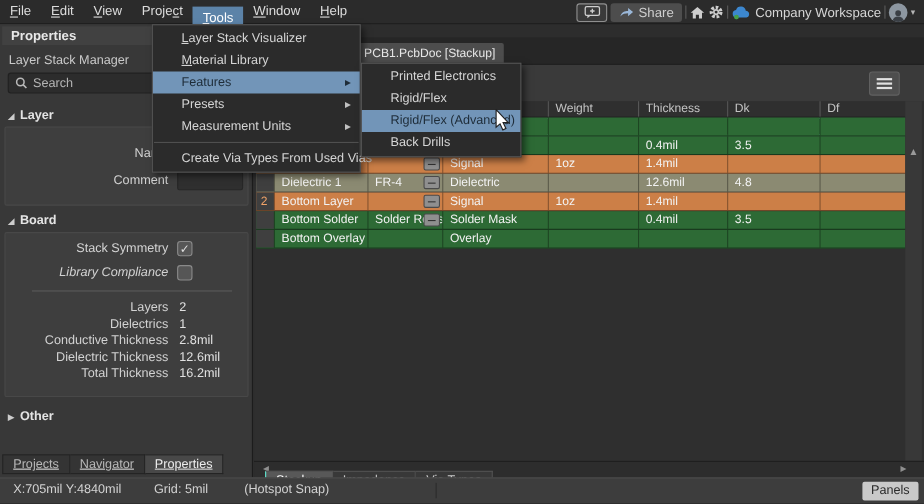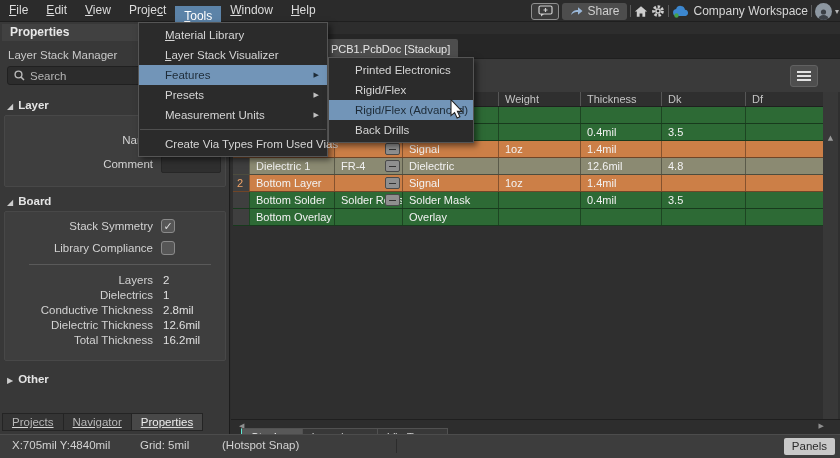--- a/index.html
+++ b/index.html
@@ -8,21 +8,21 @@
          font-family:"Liberation Sans",sans-serif; font-size:12px; color:#d8d8d8;
          overflow:hidden; user-select:none; }
   .glyph { font-family:"DejaVu Sans",sans-serif; }
 
   
   .menubar { position:absolute; left:0; top:0; width:840px; height:22px; background:#2b2b2b;
              border-bottom:1px solid #1f1f1f; display:flex; align-items:center; }
   .mb-item { padding:0 9px; line-height:21px; height:21px; color:#dcdcdc; cursor:default; }
   .mb-item.open { background:#5c83a8; color:#ffffff;margin-top:12px; }
   .mn { text-decoration:underline; }
-  .mb-right { position:absolute; right:1px; top:0; height:22px; display:flex; align-items:center; gap:3px; }
+  .mb-right { position:absolute; right:8px; top:0; height:22px; display:flex; align-items:center; gap:3px; }
   .iconbtn { display:flex; align-items:center; justify-content:center; height:16px; }
   .fb-btn { width:28px; height:17px; border:1px solid #8f8f8f; border-radius:3px; background:#3a3a3a; }
   .share-btn { height:17px; background:#4d4d4d; border-radius:3px; display:flex; align-items:center;
                gap:4px; padding:0 8px; color:#cfcfcf; }
   .vsep { width:1px; height:12px; background:#5a5a5a; }
   .ws-label { color:#d6d6d6; }
   .avatar { width:17px; height:17px; border-radius:50%; background:#8d97a1; overflow:hidden;
             display:flex; align-items:flex-end; justify-content:center; }
   .caret { color:#b5b5b5; font-size:8px; }
 
@@ -207,21 +207,21 @@
     </div>
 
     <div class="sec-h" style="top:173px;">
       <span class="tri glyph">◢</span><span>Board</span>
     </div>
     <div class="panel-box" style="top:189px; height:150px;">
       <div class="frow" style="top:6px;">
         <span class="flabel">Stack Symmetry</span>
         <span class="checkbox glyph">✓</span>
       </div>
-      <div class="frow" style="top:28px;">
+      <div class="frow" style="top:28px;font-style:italic;">
         <span class="flabel">Library Compliance</span>
         <span class="checkbox"></span>
       </div>
       <div class="board-hr" style="top:52px;"></div>
       <div class="frow" style="top:60px;">
         <span class="flabel">Layers</span>
         <span class="statval">2</span>
       </div>
       <div class="frow" style="top:75px;">
         <span class="flabel">Dielectrics</span>
@@ -376,22 +376,22 @@
   <div class="statusbar">
     <span class="sb-item" style="left:12px;">X:705mil Y:4840mil</span>
     <span class="sb-item" style="left:140px;">Grid: 5mil</span>
     <span class="sb-item" style="left:222px;">(Hotspot Snap)</span>
     <span class="sb-sep" style="left:396px;"></span>
     <span class="sb-sep" style="left:795px;"></span>
     <span class="panels-btn">Panels</span>
   </div>
 
   <div class="menu menu-main">
+    <div class="mi"><span></span><span class="mn">L</span><span>ayer Stack Visualizer</span></div>
     <div class="mi"><span></span><span class="mn">M</span><span>aterial Library</span></div>
-    <div class="mi"><span></span><span class="mn">L</span><span>ayer Stack Visualizer</span></div>
     <div class="mi hl"><span>Features</span><span class="sub-arrow glyph">▶</span></div>
     <div class="mi"><span>Presets</span><span class="sub-arrow glyph">▶</span></div>
     <div class="mi"><span>Measurement Units</span><span class="sub-arrow glyph">▶</span></div>
     <div class="menu-sep"></div>
     <div class="mi"><span>Create Via Types From Used Vias</span></div>
   </div>
 
   <div class="menu menu-sub">
     <div class="mi">Printed Electronics</div>
     <div class="mi">Rigid/Flex</div>

